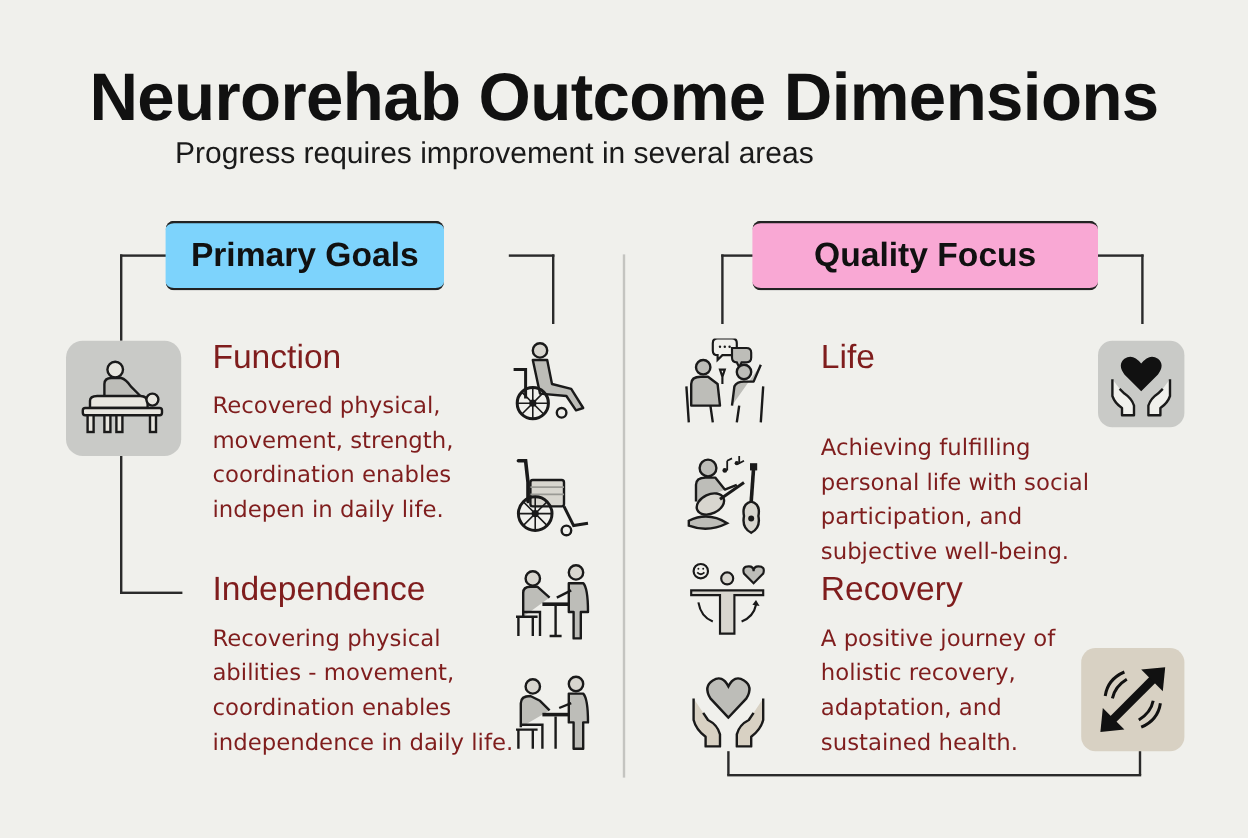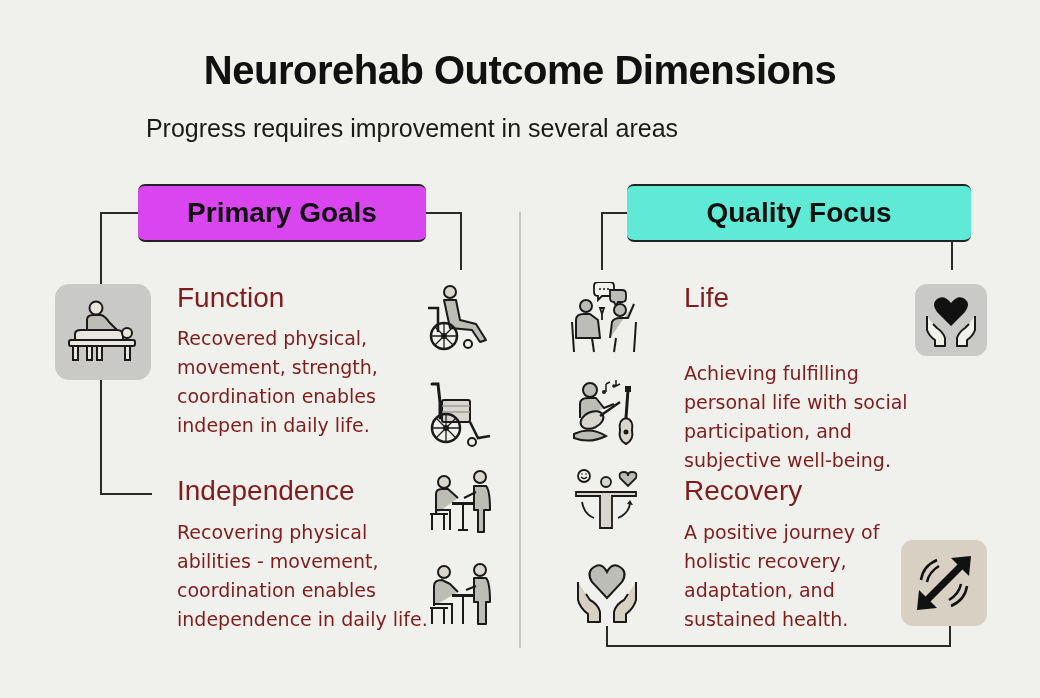--- a/index.html
+++ b/index.html
@@ -12,21 +12,21 @@
       background: #f0f0ec;
       position: relative;
       overflow: hidden;
       font-family: "Liberation Sans", "DejaVu Sans", sans-serif;
       color: #141414;
     }
     .abs { position: absolute; }
     .title {
       left: 0; width: 1040px; top: 48px;
       text-align: center;
-      font-size: 40px;
+      font-size: 56px;
       font-weight: bold;
       letter-spacing: -0.5px;
       color: #111;
     }
     .subtitle {
       left: 0; width: 824px; top: 114px;
       text-align: center;
       font-size: 25px;
       color: #1a1a1a;
     }
@@ -44,22 +44,22 @@
       border-top: 2px solid #222;
       border-bottom: 2px solid #222;
       box-sizing: border-box;
       display: flex;
       align-items: center;
       justify-content: center;
       font-size: 28px;
       font-weight: bold;
       color: #111;
     }
-    .hb-left { left: 138px; top: 184px; width: 288px; background: #d946ef; }
-    .hb-right { left: 627px; top: 184px; width: 344px; background: #5eead4; }
+    .hb-left { left: 138px; top: 184px; width: 232px; background: #7dd3fc; }
+    .hb-right { left: 627px; top: 184px; width: 288px; background: #f9a8d4; }
 
     .sec-title {
       position: absolute;
       font-size: 28px;
       font-weight: normal;
       color: #7f1d1d;
     }
     .sec-text {
       position: absolute;
       font-family: "DejaVu Sans", sans-serif;

